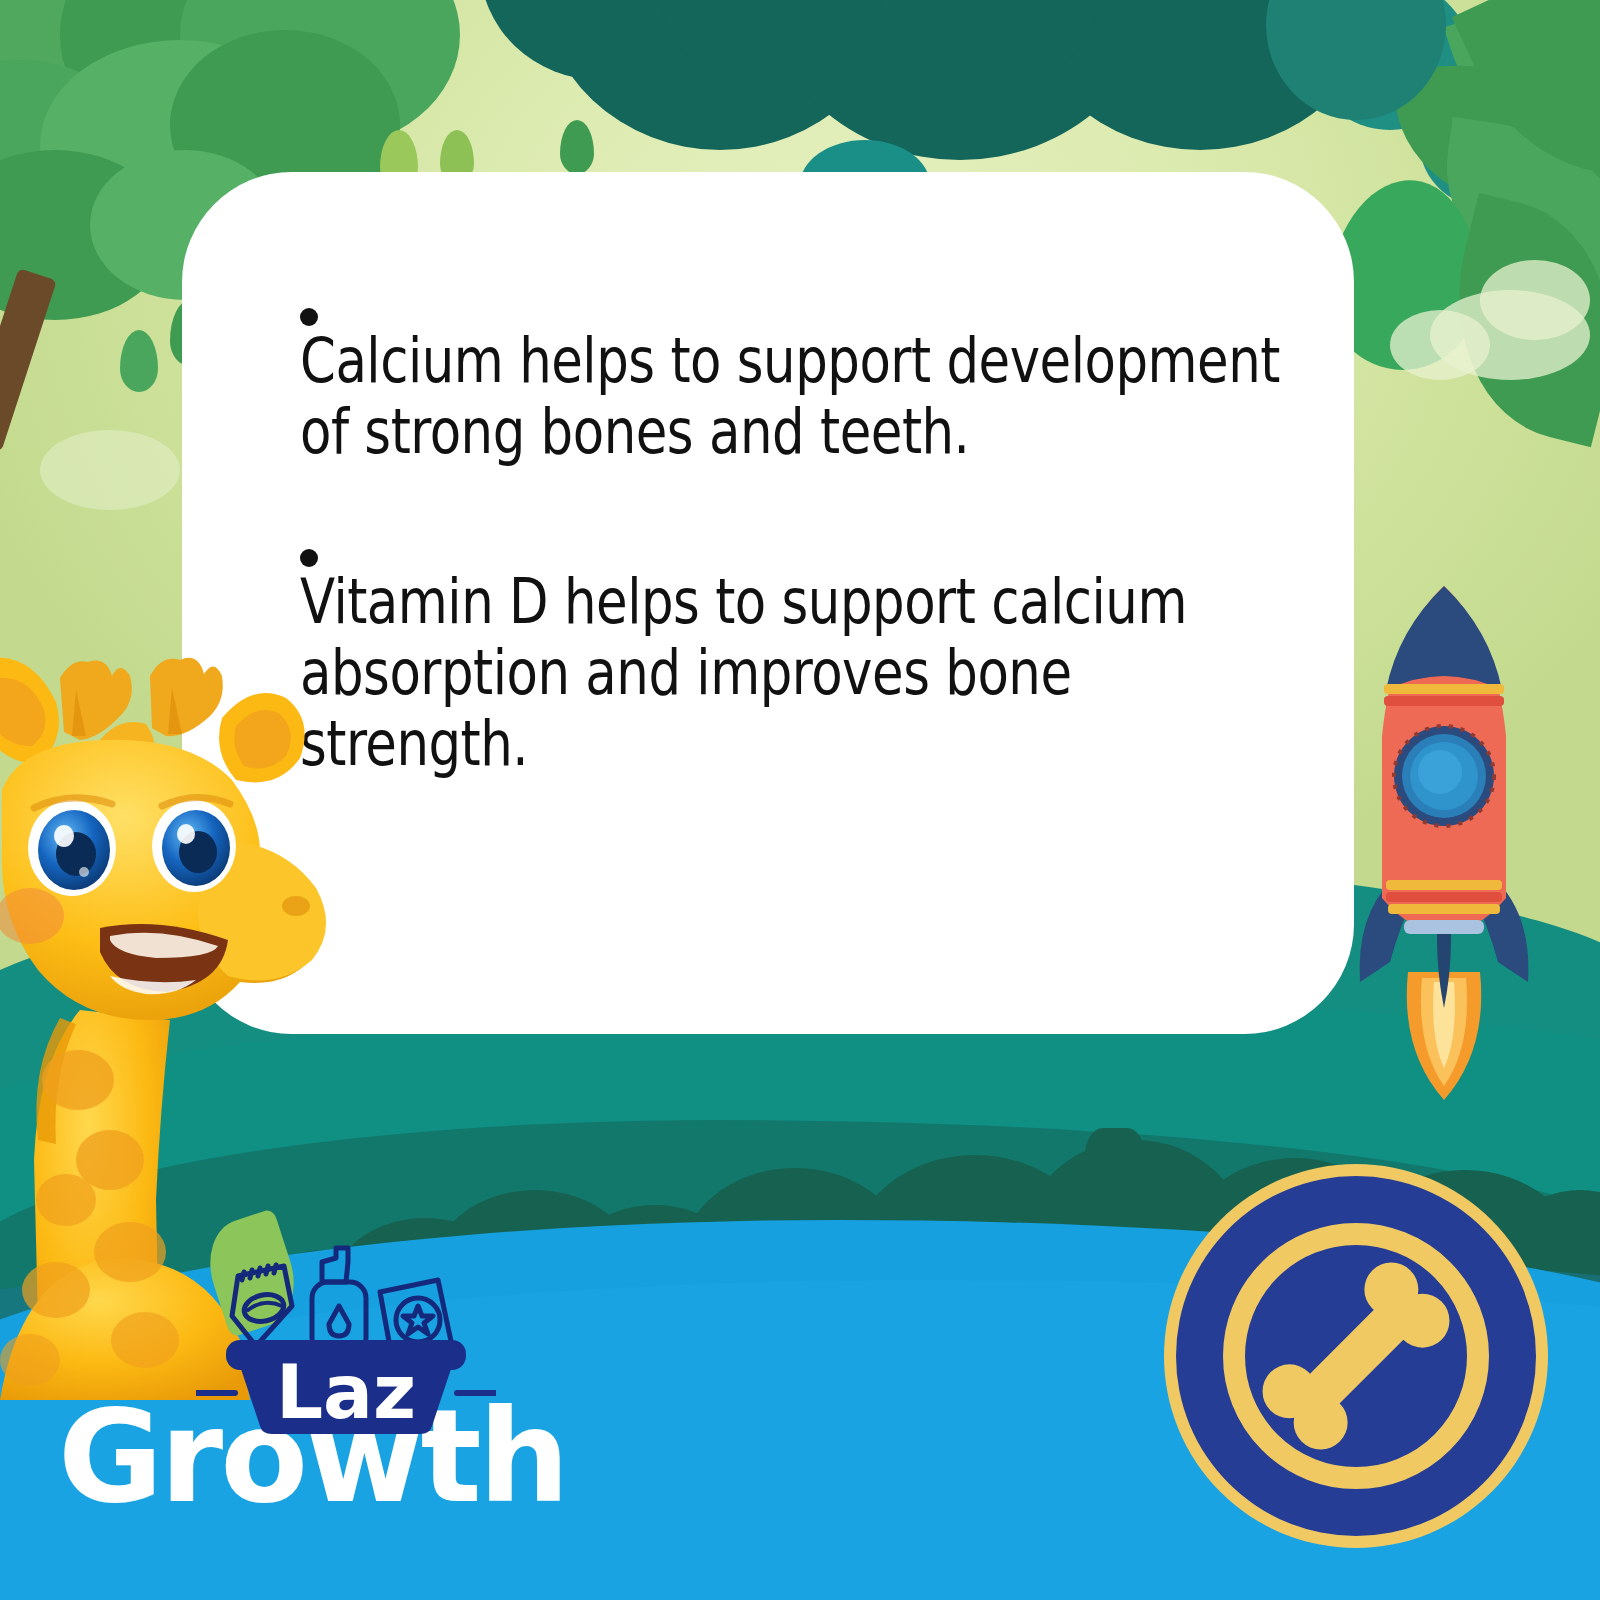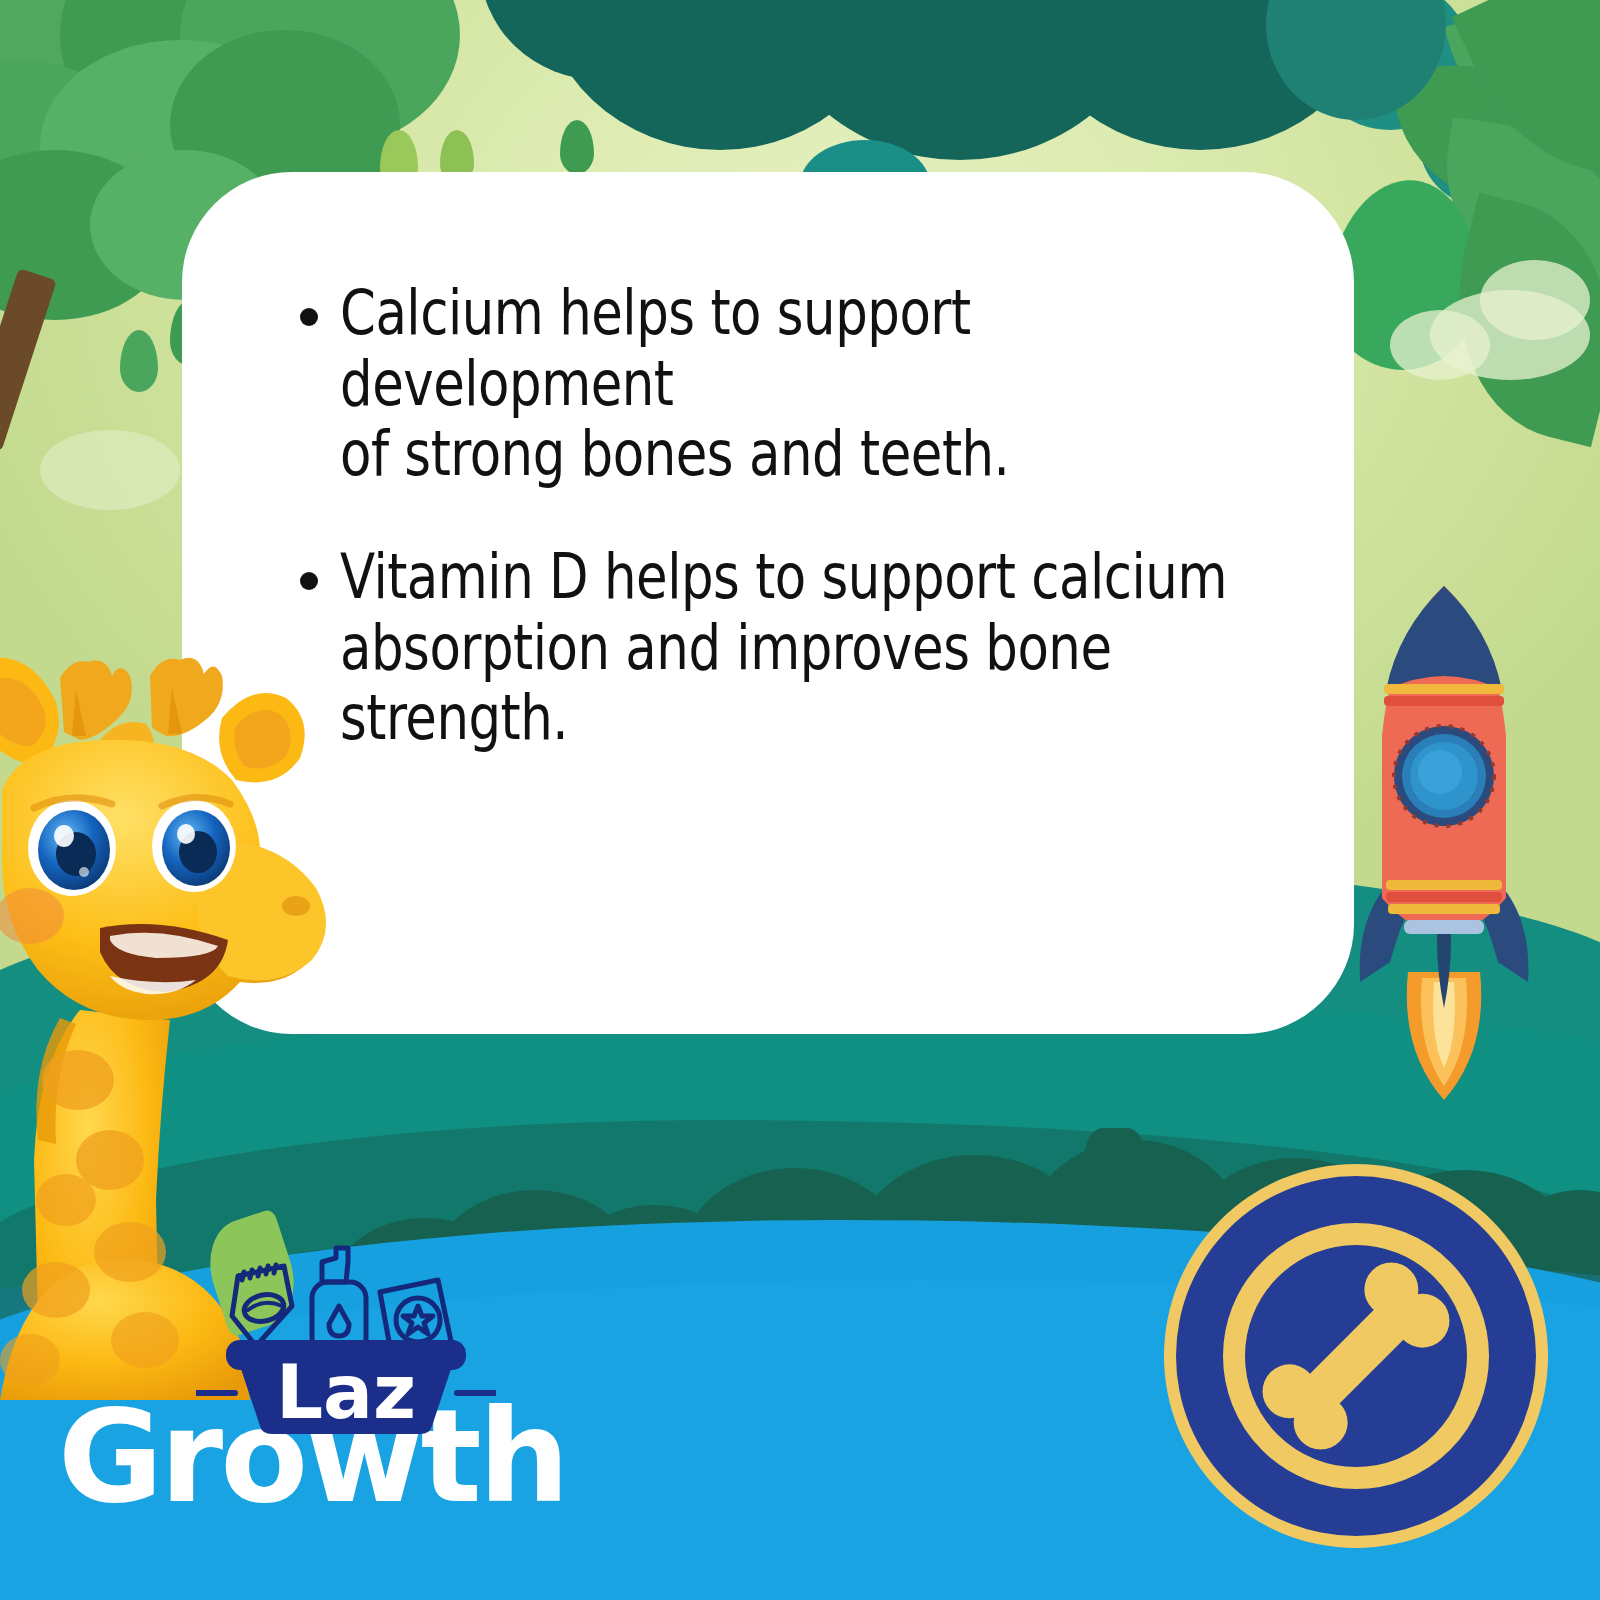--- a/index.html
+++ b/index.html
@@ -79,21 +79,21 @@
     background:#ffffff;
     border-radius:110px;
     z-index:20;
   }
   .card-body {
     position:absolute;
     left:300px; top:278px;
     width:1080px;
     z-index:30;
   }
-  .bullet-row { display:flex; align-items:flex-start; margin-bottom:52px; }
+  .bullet-row { display:flex; align-items:flex-start; margin-bottom:52px;flex-direction:column; }
   .bullet-row:last-child { margin-bottom:0; }
   .bullet-dot {
     flex:0 0 auto;
     width:18px; height:18px; border-radius:50%;
     background:#111111;
     margin-top:30px; margin-right:22px;
   }
   .bullet-text {
     font-family:"Liberation Sans Narrow","DejaVu Sans Condensed","Liberation Sans", sans-serif;
     font-size:62px;

